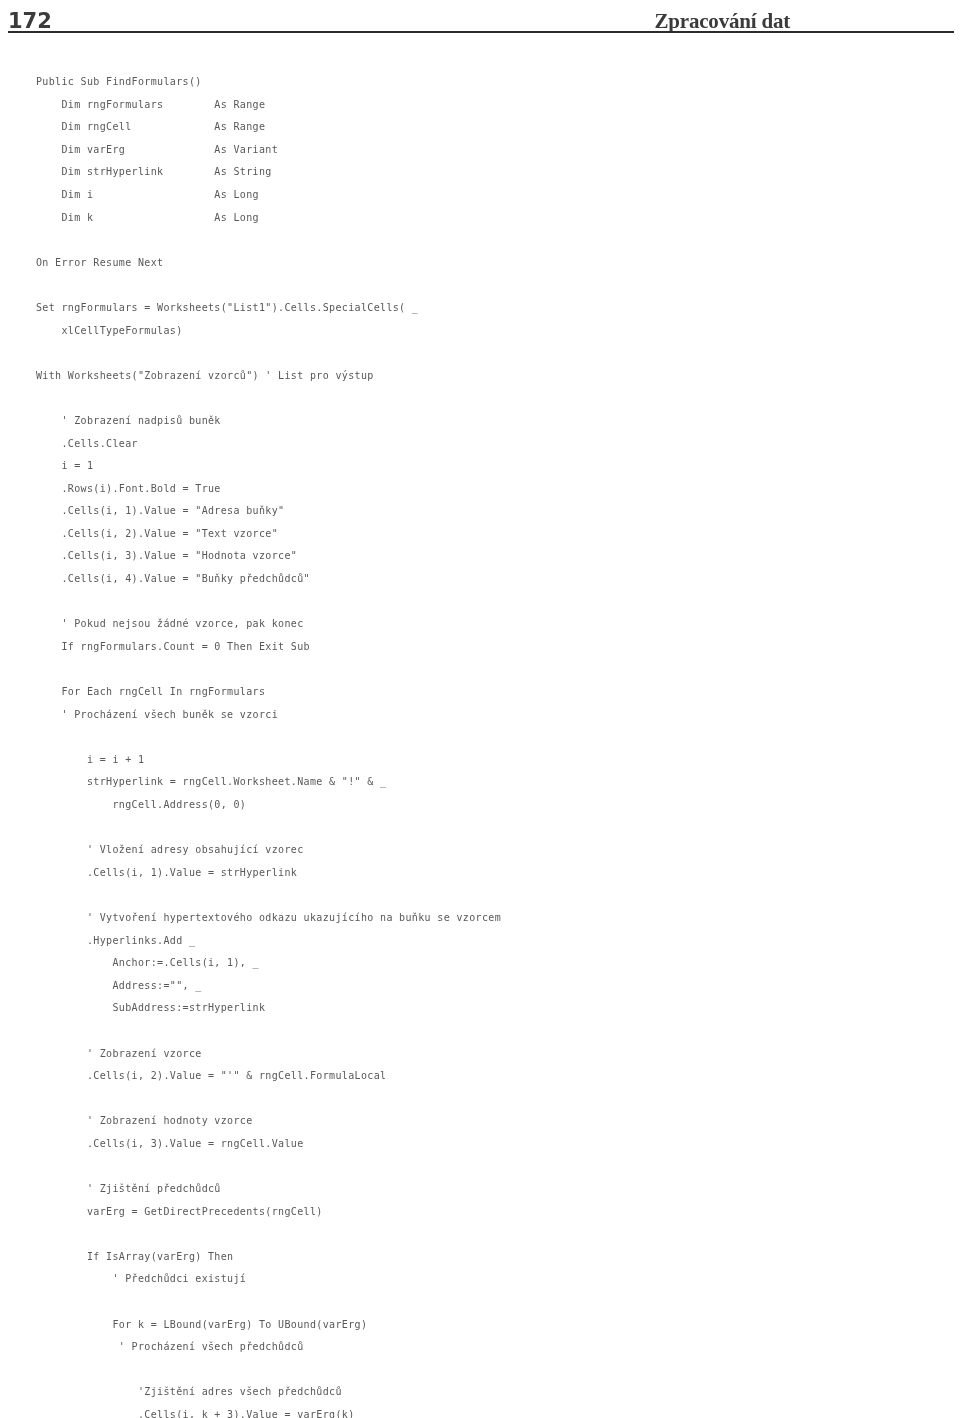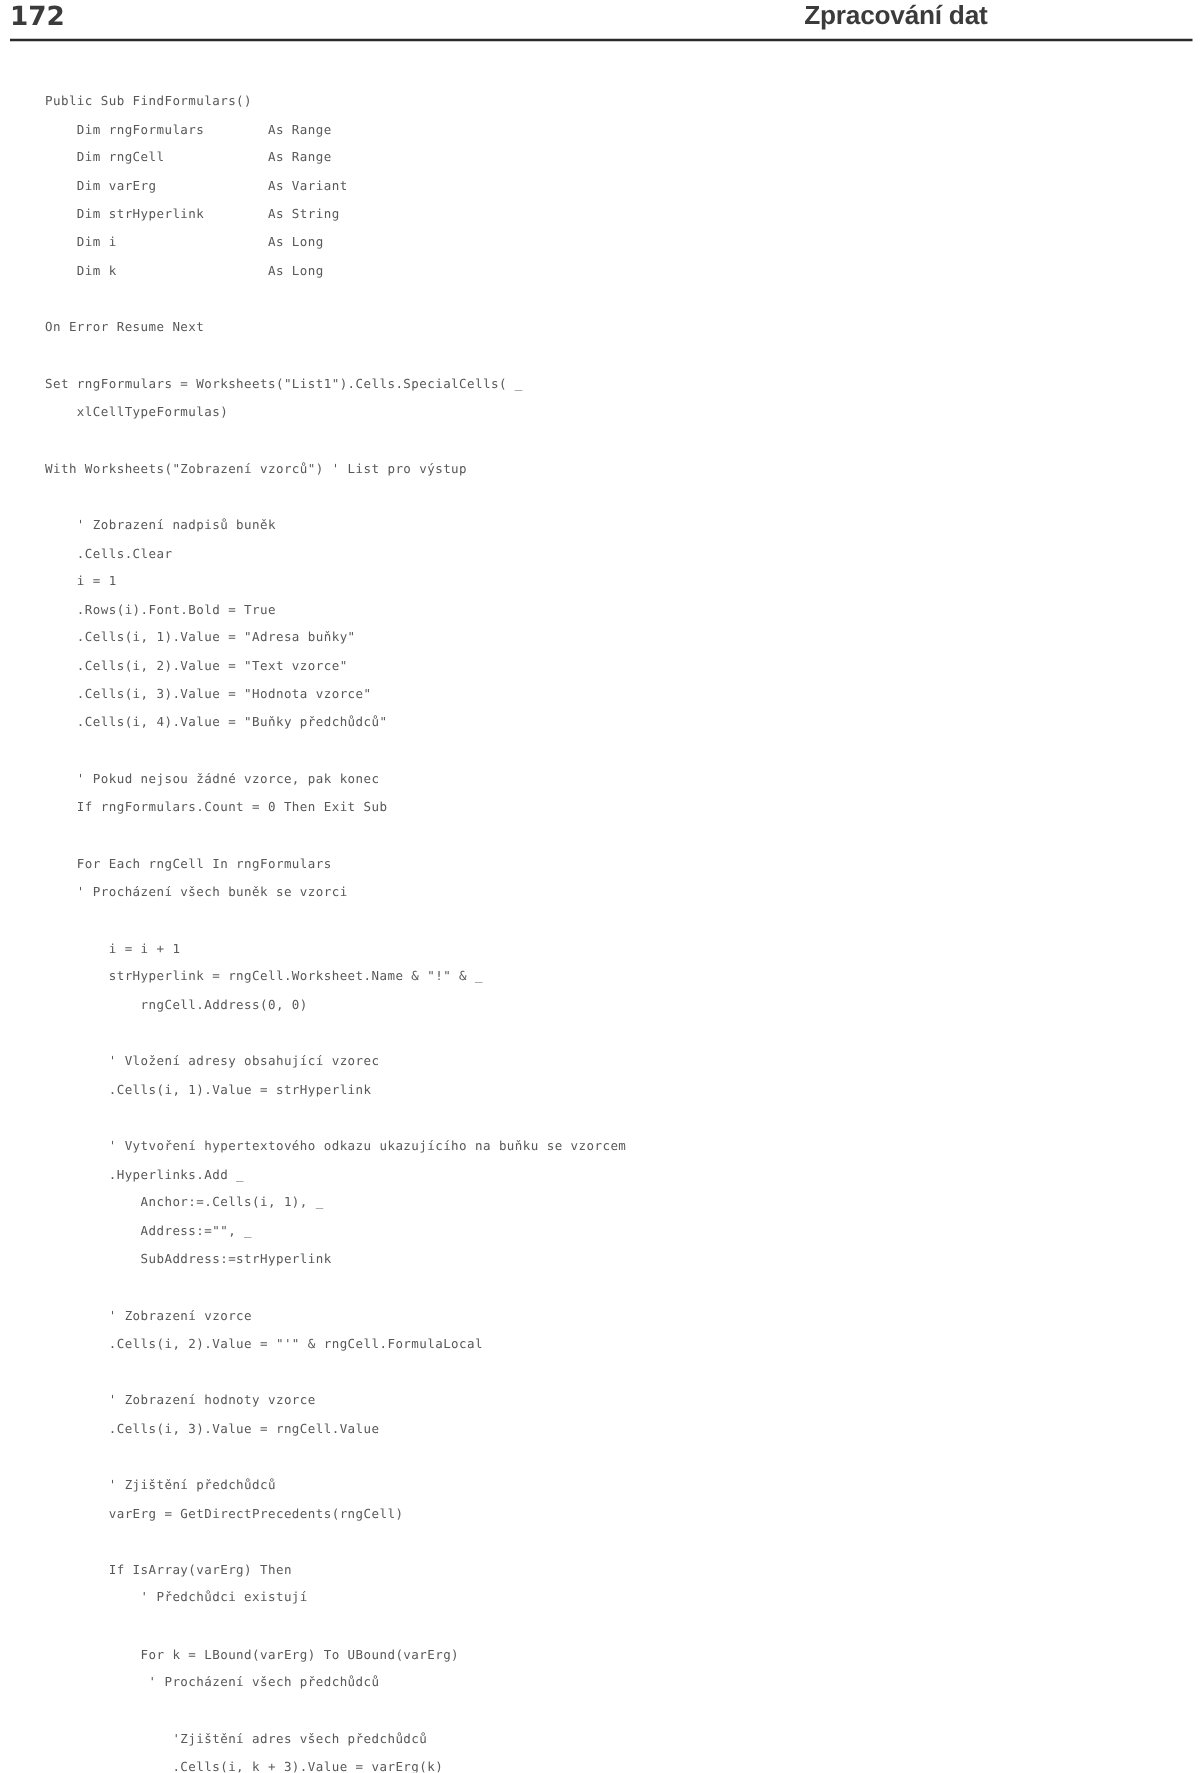--- a/index.html
+++ b/index.html
@@ -24,33 +24,33 @@
   
   .page-header {
     position: absolute;
     left: 0;
     top: 0;
     width: 796px;
     height: 42px;
     padding: 0 6px 0 8px;
     box-sizing: border-box;
     display: flex;
-    align-items: flex-start;
+    align-items: center;
     justify-content: space-between;
   }
   .page-number {
     font-family: "DejaVu Sans", sans-serif;
     font-weight: bold;
     font-size: 21px;
     line-height: 26px;
     color: #3b3b3b;
     letter-spacing: 0px;
   }
   .header-title {
-    font-family: Liberation Sans, sans-serif;
+    font-family: Liberation Serif, serif;
     font-weight: bold;
     font-size: 21px;
     line-height: 26px;
     color: #3b3b3b;
     letter-spacing: -0.2px;
   }
   .header-rule {
     position: absolute;
     left: 8px;
     top: 31px;

